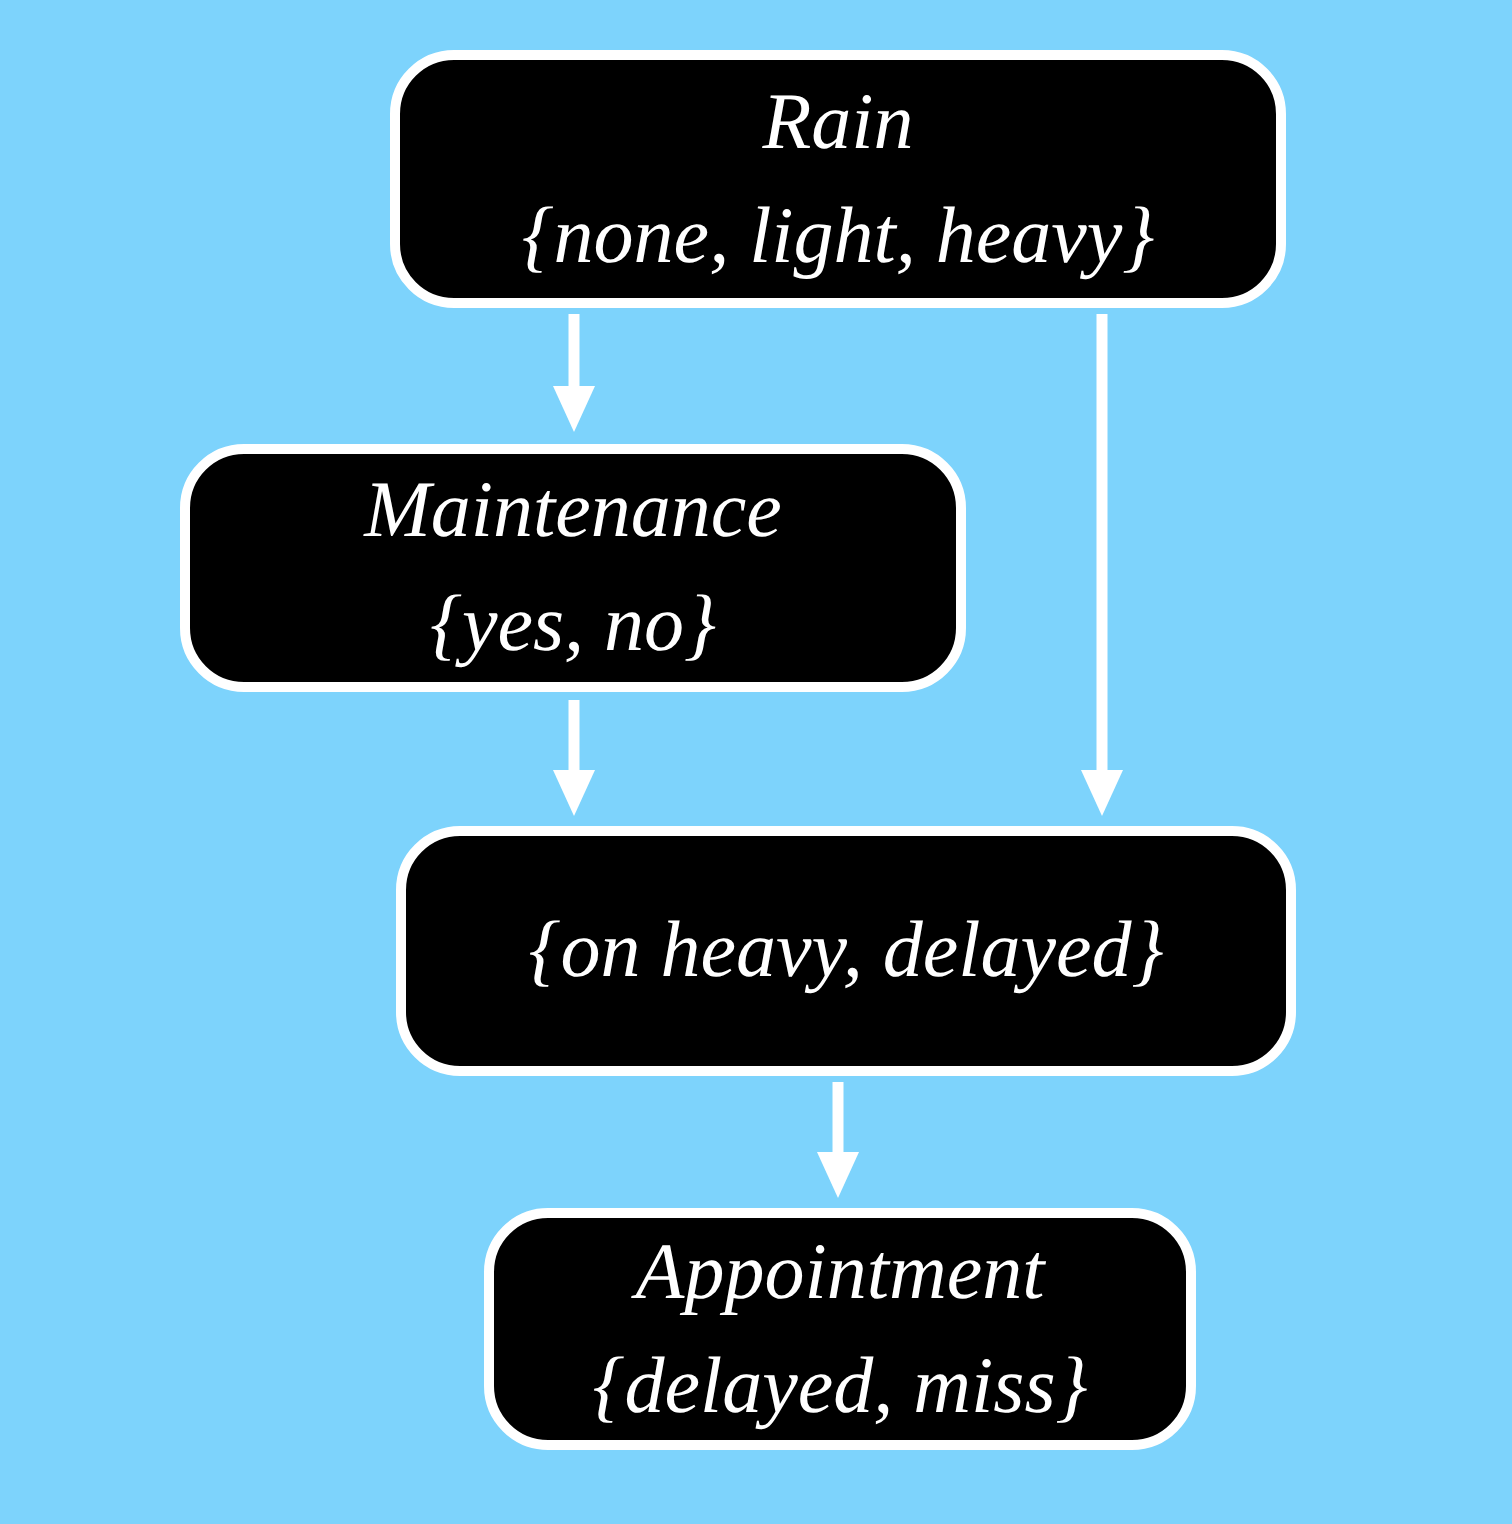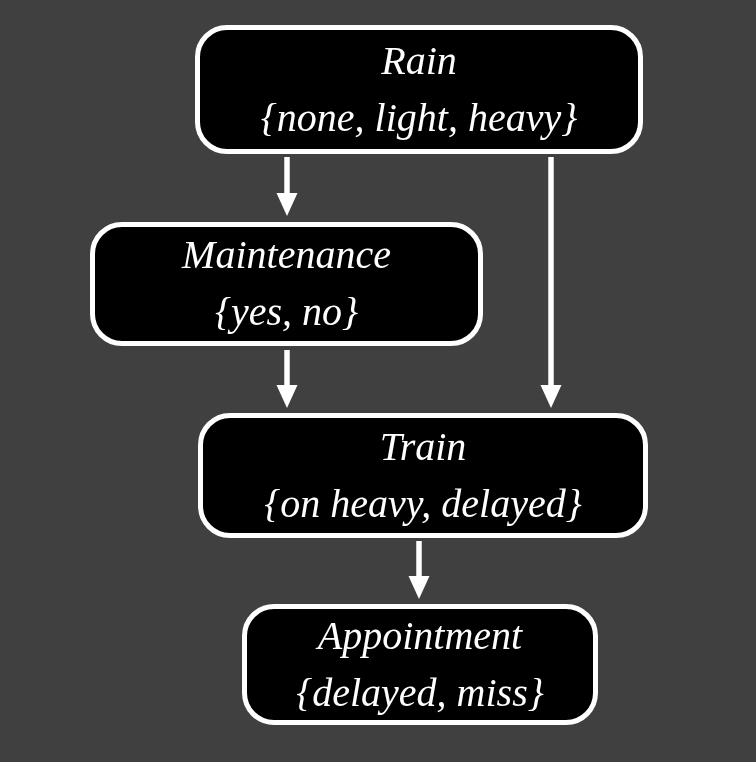--- a/index.html
+++ b/index.html
@@ -4,21 +4,21 @@
 <style>
   html, body {
     margin: 0;
     padding: 0;
     background: #000000;
   }
   .canvas {
     position: relative;
     width: 756px;
     height: 762px;
-    background: #404040;
+    background: #7dd3fc;
     overflow: hidden;
     font-family: "Liberation Serif", serif;
   }
   .edges-layer {
     position: absolute;
     left: 0;
     top: 0;
     width: 756px;
     height: 762px;
     display: block;
@@ -83,21 +83,20 @@
     <div class="node-title">Rain</div>
     <div class="node-states">{none, light, heavy}</div>
   </div>
 
   <div class="node node-maintenance">
     <div class="node-title">Maintenance</div>
     <div class="node-states">{yes, no}</div>
   </div>
 
   <div class="node node-train">
-    <div class="node-title">Train</div>
     <div class="node-states">{on heavy, delayed}</div>
   </div>
 
   <div class="node node-appointment">
     <div class="node-title">Appointment</div>
     <div class="node-states">{delayed, miss}</div>
   </div>
 
 </div>
 

